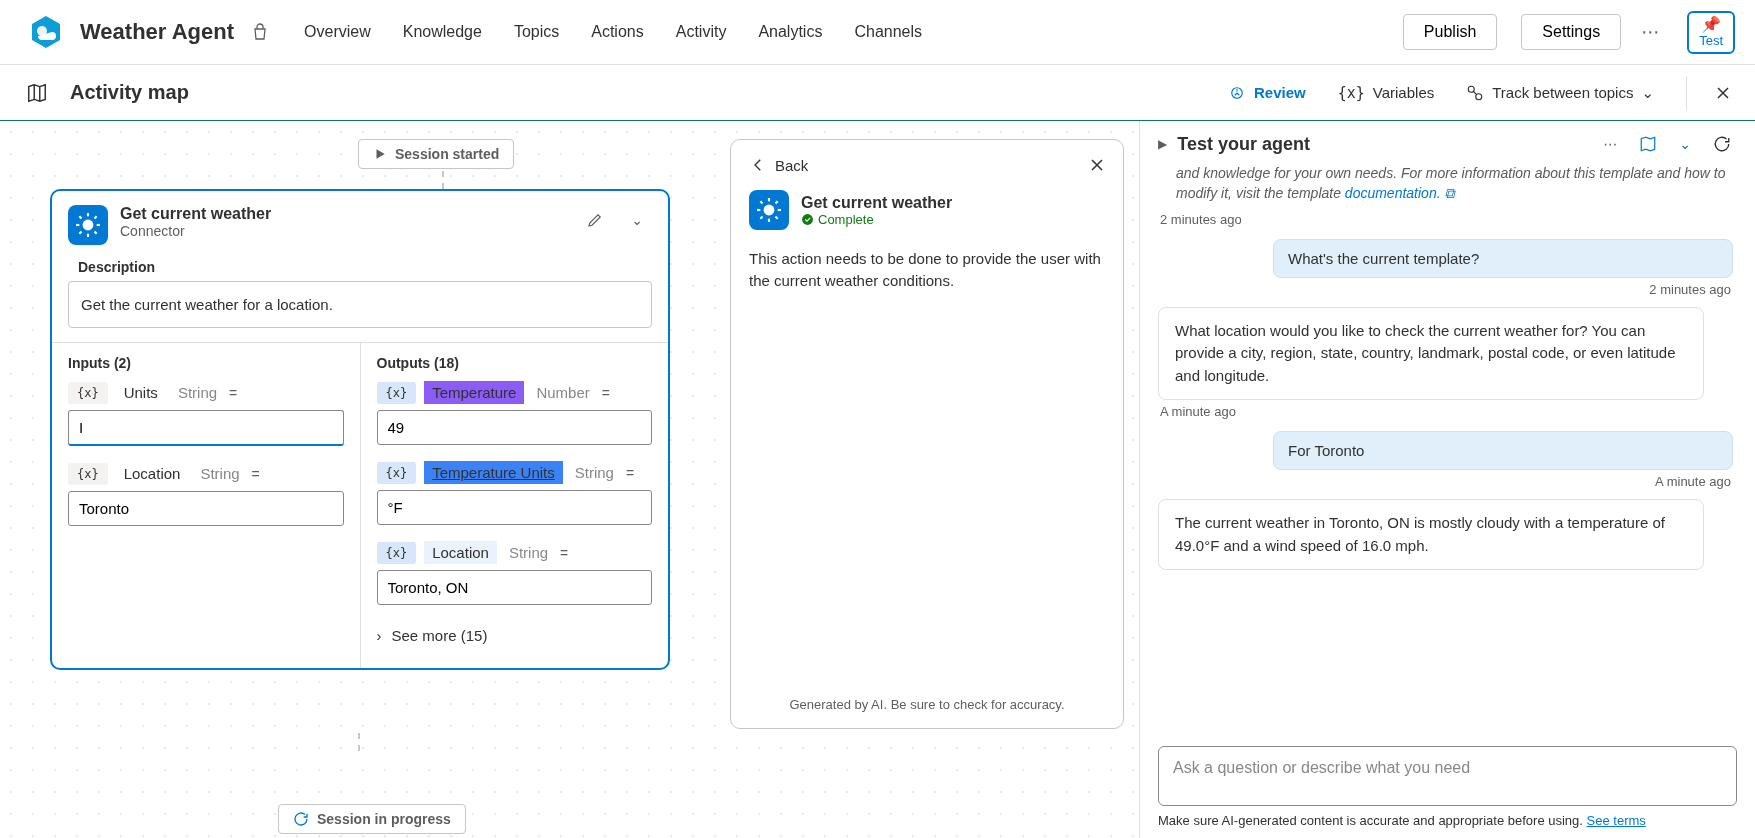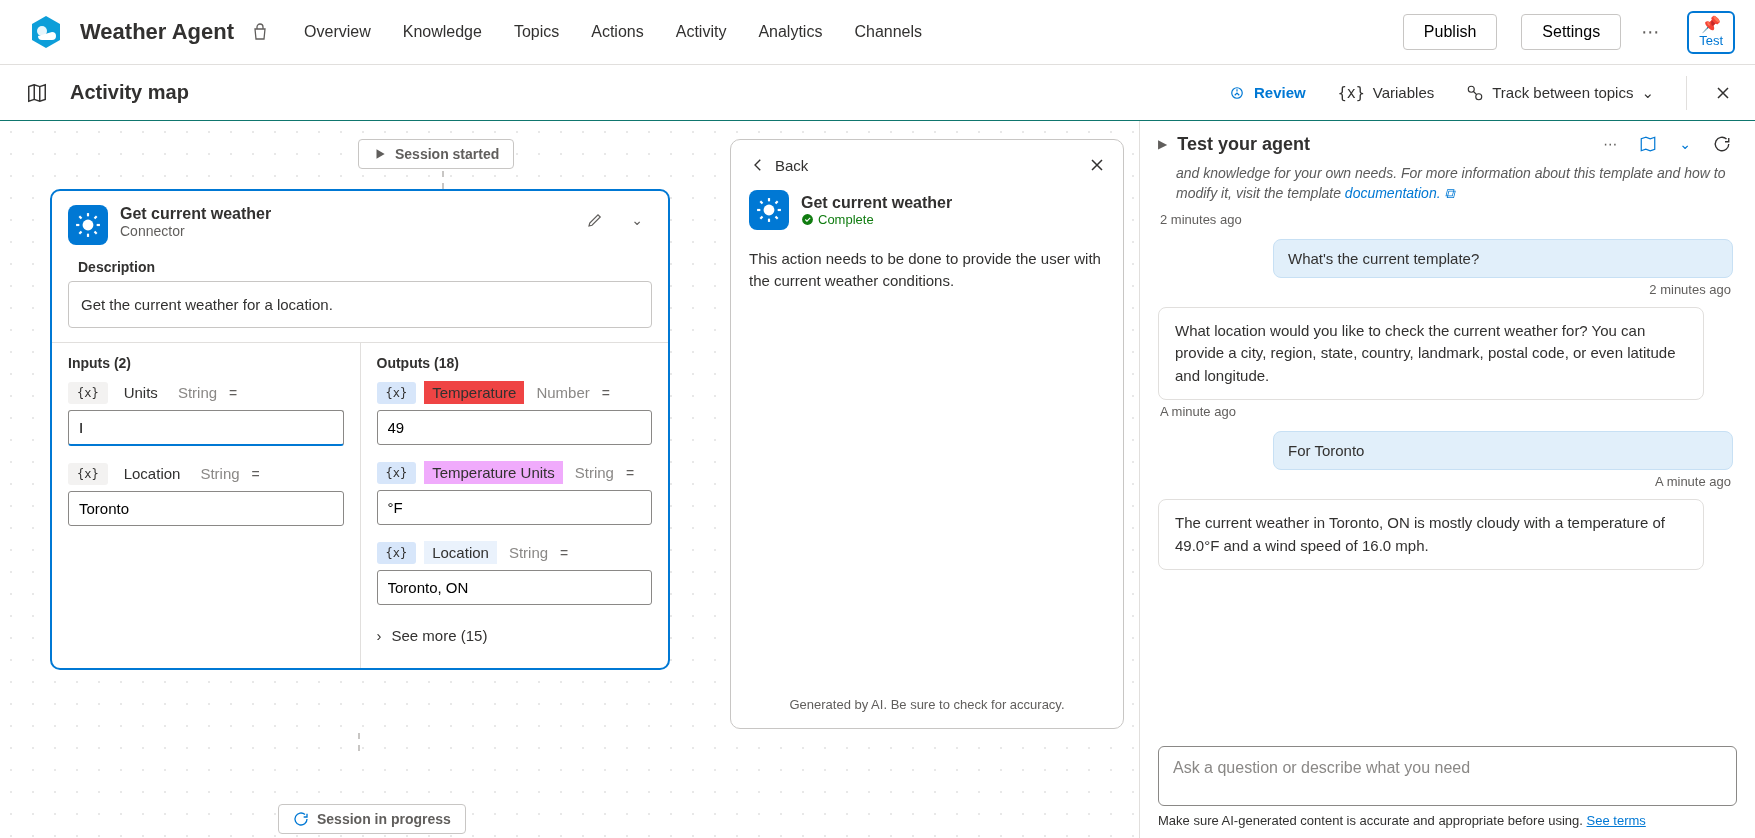--- a/index.html
+++ b/index.html
@@ -262,31 +262,31 @@
           <input class="val-input" value="Toronto" style="">
         </div>
 
         <div class="io-col">
           <h4>Outputs (18)</h4>
           
           <div class="var-row">
             <span class="var-chip out">
                 <span class="vx">{x}</span>
               </span>
-            <span class="var-name" style="background:#ef4444;">Temperature</span>
+            <span class="var-name" style="background:#8b5cf6;">Temperature</span>
             <span class="var-type">Number</span>
             <span class="eq">=</span>
           </div>
           <input class="val-input" value="49" style="">
           
           <div class="var-row">
             <span class="var-chip out">
                 <span class="vx">{x}</span>
               </span>
-            <span class="var-name" style="background:#f0abfc;">Temperature Units</span>
+            <span class="var-name" style="background:#3b82f6;text-decoration:underline;">Temperature Units</span>
             <span class="var-type">String</span>
             <span class="eq">=</span>
           </div>
           <input class="val-input" value="°F" style="">
           
           <div class="var-row">
             <span class="var-chip out">
                 <span class="vx">{x}</span>
               </span>
             <span class="var-name" style="background:#eaf2fc;">Location</span>

